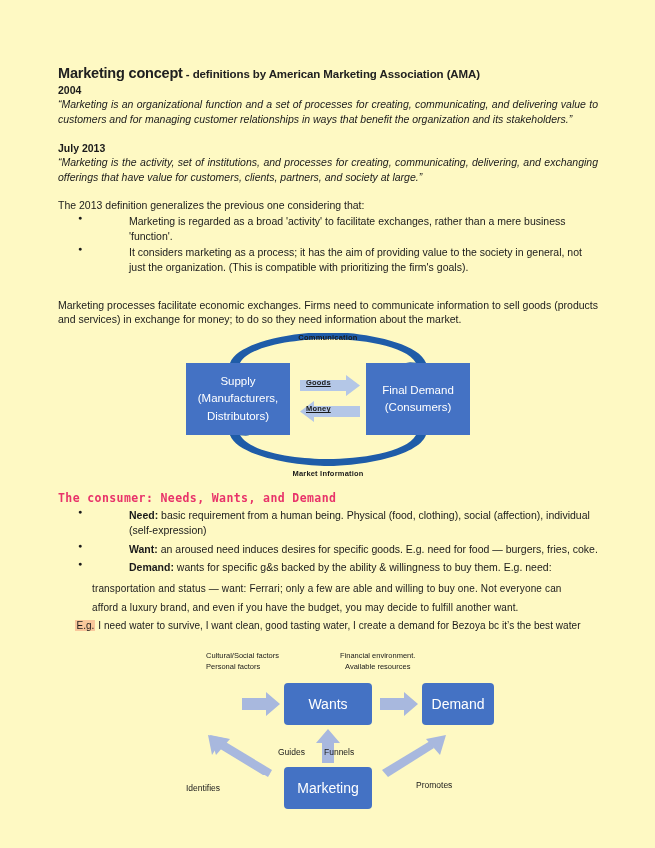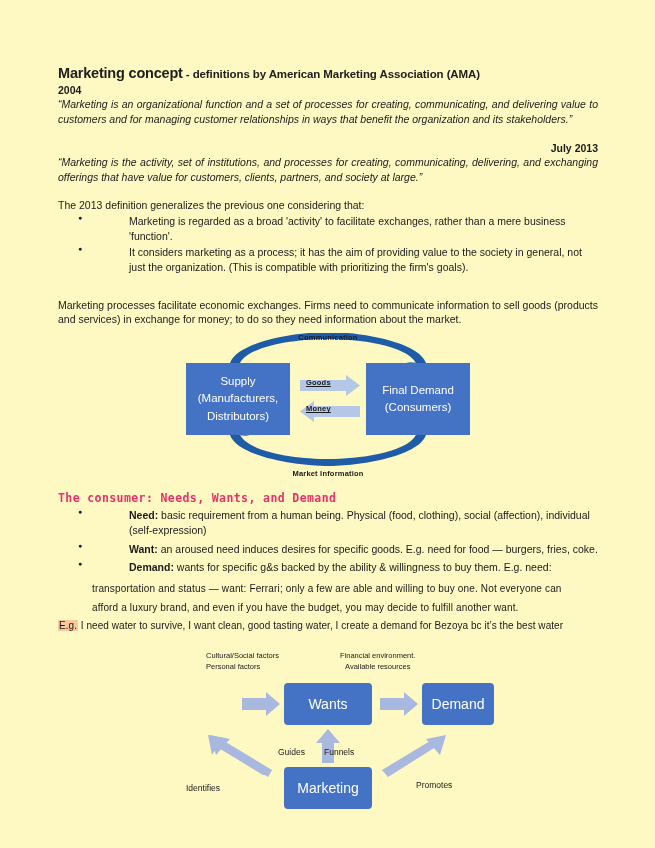--- a/index.html
+++ b/index.html
@@ -43,21 +43,20 @@
   }
 
   .year-label {
     font-size: 10.5px;
     font-weight: bold;
     color: #1a1a1a;
     margin: 2px 0 1px 0;
   }
   .year-label.plain {
     font-style: normal;
-    text-align: right;
   }
 
   .quote {
     font-size: 10.5px;
     font-style: italic;
     color: #1a1a1a;
     text-align: justify;
     line-height: 1.42;
     margin: 0;
   }
@@ -119,20 +118,21 @@
     margin: 0;
     padding-left: 34px;
     letter-spacing: 0.15px;
   }
   .eg-line {
     font-size: 10px;
     color: #1a1a1a;
     line-height: 1.5;
     margin: 1px 0 0 0;
     letter-spacing: 0.05px;
+    text-align: center;
   }
   .hl-eg {
     background: #f9c89b;
     padding: 0 1px;
   }
 
   
   .diagram1 {
     position: relative;
     width: 300px;

